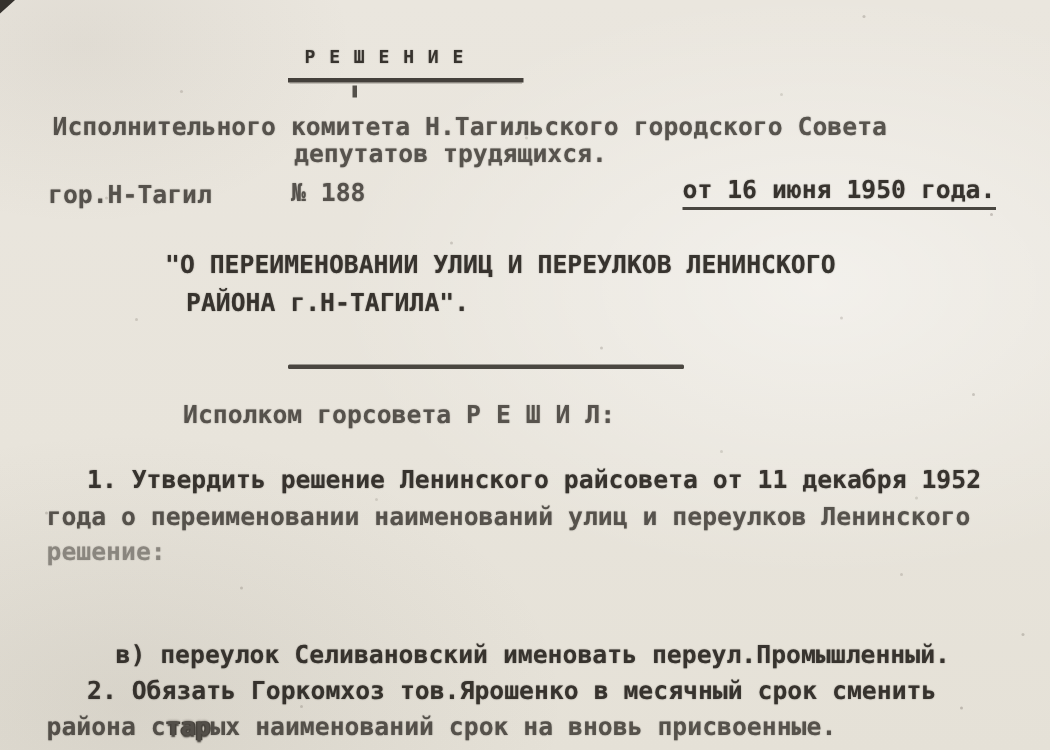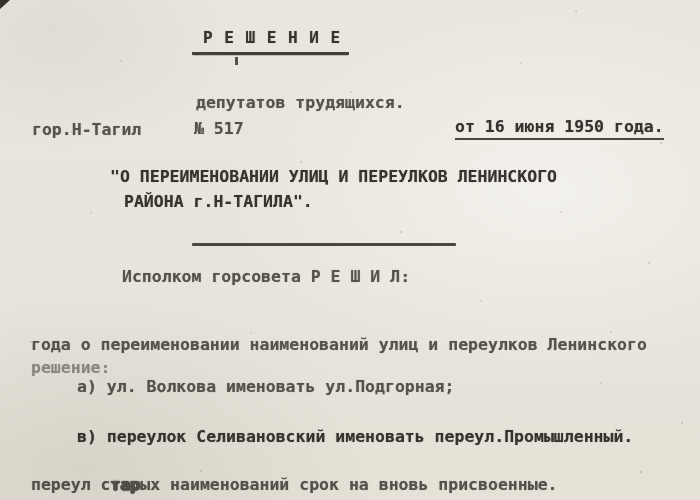--- a/index.html
+++ b/index.html
@@ -29,21 +29,21 @@
     line-height:18px;
     white-space:pre;
     font-weight:bold;
     text-shadow:0 0 1px rgba(46,42,37,0.55);
   }
   .f1{opacity:.95;}
   .f2{opacity:.78;}
   .f3{opacity:.48;}
   .title{
     left:203px;top:29px;
-    font-size:16px;
+    font-size:12px;
     letter-spacing:1px;
   }
   .title-underline{
     position:absolute;left:192px;top:52px;width:157px;height:3px;
     background:var(--ink);opacity:.88;
     box-shadow:0 2px 0 -1px rgba(46,42,37,.25);
   }
   .tick{
     position:absolute;left:235px;top:57px;width:3px;height:8px;
     background:var(--ink);opacity:.8;
@@ -108,32 +108,34 @@
 
 <div class="paper">
 
   <div class="corner-tl"></div>
   <div class="speckles"></div>
 
   <div class="txt title f1">Р Е Ш Е Н И Е</div>
   <div class="title-underline"></div>
   <div class="tick"></div>
 
+  <div class="txt org1 f2">Исполнительного комитета Н.Тагильского городского Совета</div>
   <div class="txt city f2">гор.Н-Тагил</div>
 
   <div class="txt org2 f2">депутатов трудящихся.</div>
-  <div class="txt number f2">№ 517</div>
+  <div class="txt number f2">№ 188</div>
   <div class="txt date f1">от 16 июня 1950 года.</div>
 
   <div class="txt subject1 f1">"О ПЕРЕИМЕНОВАНИИ УЛИЦ И ПЕРЕУЛКОВ ЛЕНИНСКОГО</div>
   <div class="txt subject2 f1">РАЙОНА г.Н-ТАГИЛА".</div>
 
   <div class="rule"></div>
 
   <div class="txt resolved f2">Исполком горсовета Р Е Ш И Л:</div>
 
+  <div class="txt b1 f1">1. Утвердить решение Ленинского райсовета от 11 декабря 1952</div>
   <div class="txt b2 f2">года о переименовании наименований улиц и переулков Ленинского</div>
   <div class="txt b3 f3">решение:</div>
-  <div class="txt ba f2">а) ул. Волкова именовать ул.Подгорная;</div>
   <div class="txt bc f1">в) переулок Селивановский именовать переул.Промышленный.</div>
-  <div class="txt b5 f2"><span>переул с</span><span class="overtype">тар</span><span>ых наименований срок на вновь присвоенные.</span></div>
+  <div class="txt b4 f1">2. Обязать Горкомхоз тов.Ярошенко в месячный срок сменить</div>
+  <div class="txt b5 f2"><span>района с</span><span class="overtype">тар</span><span>ых наименований срок на вновь присвоенные.</span></div>
 
 </div>
 
 </body></html>

